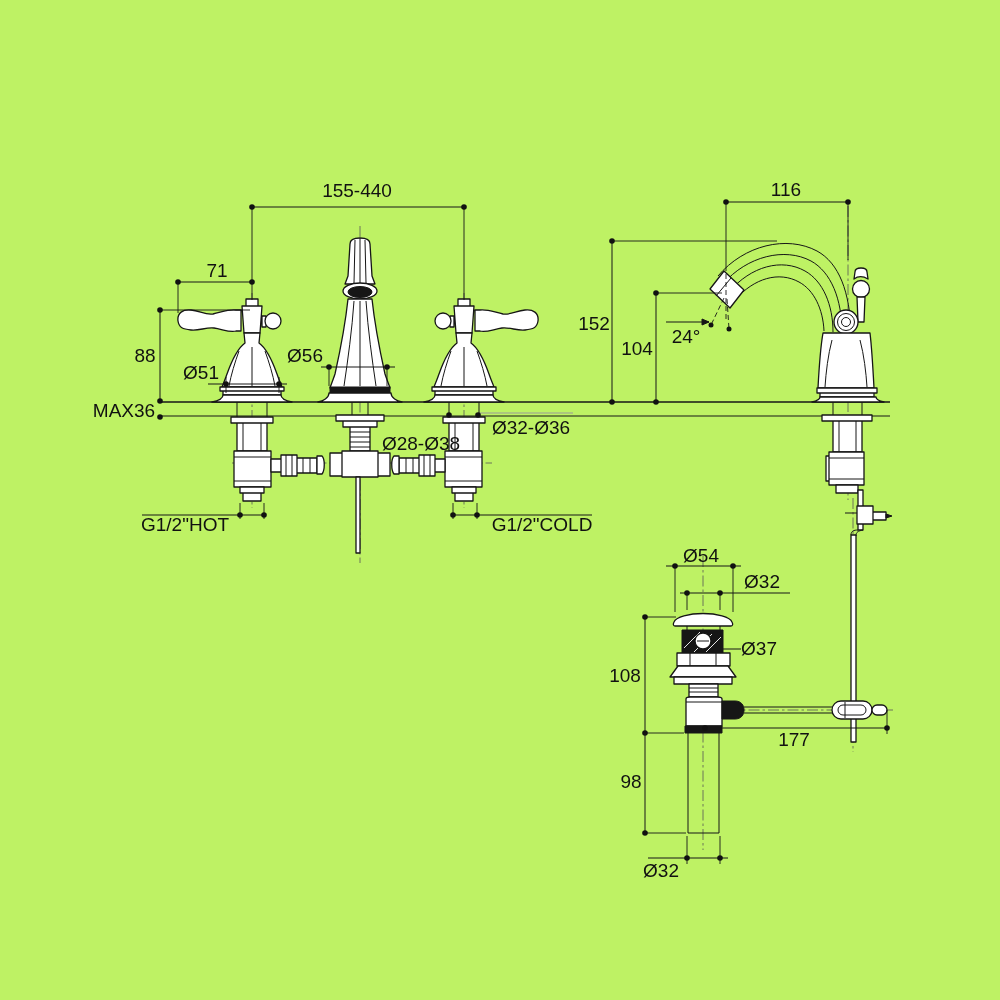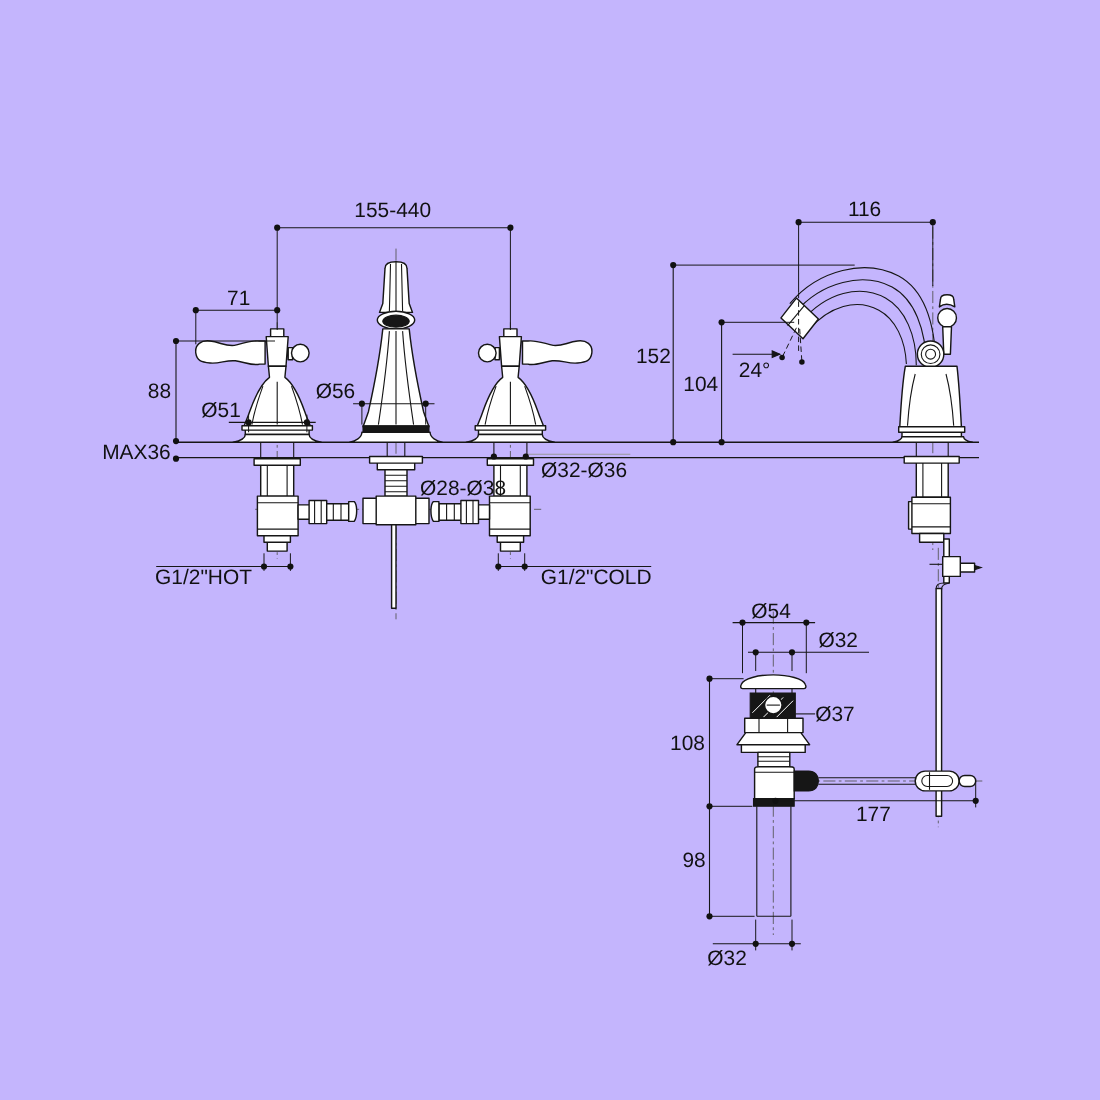--- a/index.html
+++ b/index.html
@@ -1,16 +1,16 @@
 <!DOCTYPE html>
 <html><head>
 <meta charset="utf-8">
 <style>
   html,body{margin:0;padding:0;background:#fff;}
-  .canvas{position:relative;width:1000px;height:1000px;background:#c4b5fd;overflow:hidden;}
+  .canvas{position:relative;width:1000px;height:1000px;background:#bef264;overflow:hidden;}
   svg{position:absolute;left:0;top:0;}
   .ol{fill:#ffffff;stroke:#161616;stroke-width:1.3;stroke-linejoin:round;}
   .ol2{fill:none;stroke:#161616;stroke-width:1;stroke-linejoin:round;}
   .dk{fill:#161616;stroke:#161616;stroke-width:1;}
   .dim{fill:none;stroke:#161616;stroke-width:1;}
   .ext{fill:none;stroke:#161616;stroke-width:0.9;}
   .cl{fill:none;stroke:#555;stroke-width:0.8;stroke-dasharray:11 3 2.5 3;}
   .dsh{fill:none;stroke:#161616;stroke-width:0.9;stroke-dasharray:5 3;}
   .dt{fill:#111;stroke:none;}
   .gray{stroke:#9a9a9a;stroke-width:1;fill:none;}

